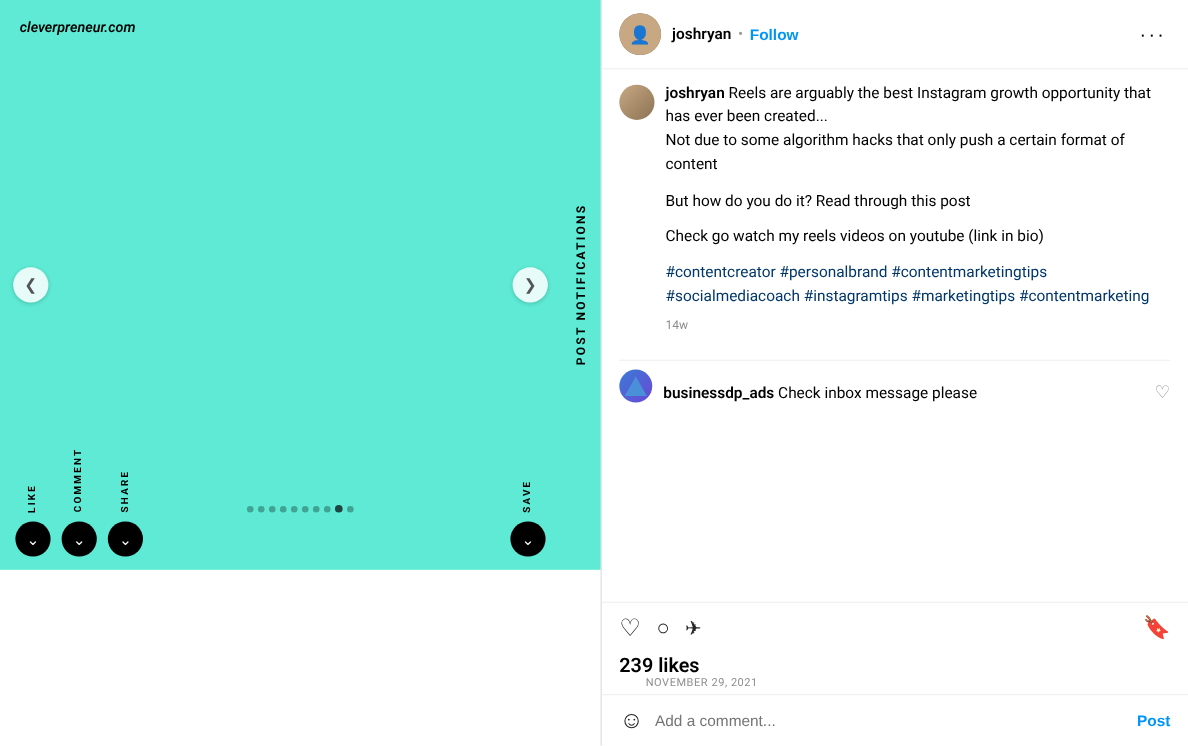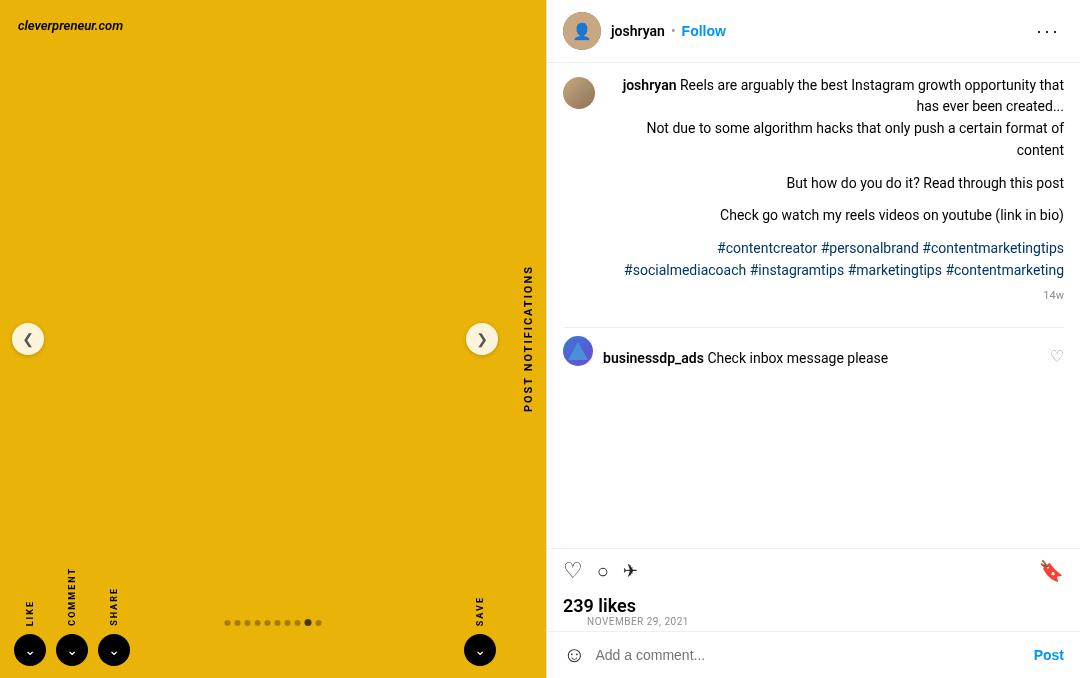--- a/index.html
+++ b/index.html
@@ -8,22 +8,22 @@
       background: #fff;
       display: flex;
       width: 1080px;
       height: 678px;
       overflow: hidden;
     }
 
     
     .left-panel {
       width: 546px;
-      height: 678px;
-      background: #eab308;
+      height: 518px;
+      background: #5eead4;
       position: relative;
       display: flex;
       flex-direction: column;
       justify-content: space-between;
       overflow: hidden;
     }
 
     .site-url {
       position: absolute;
       top: 18px;
@@ -272,21 +272,20 @@
     .post-body {
       flex: 1;
       overflow-y: auto;
       padding: 12px 16px;
     }
 
     .comment-section {
       display: flex;
       gap: 10px;
       margin-bottom: 12px;
-      text-align: right;
     }
 
     .comment-text {
       font-size: 14px;
       color: #000;
       line-height: 1.5;
     }
 
     .comment-username {
       font-weight: 600;
@@ -507,21 +506,21 @@
   </div>
 
   <div class="post-body">
     <div class="comment-section">
       <div class="avatar-small" style="width:32px;height:32px;border-radius:50%;background:linear-gradient(135deg,#c8a882,#8B7355);flex-shrink:0;margin-top:2px;"></div>
       <div>
         <div class="comment-text">
           <span class="comment-username">joshryan</span>
           <span> Reels are arguably the best Instagram growth opportunity that has ever been created...</span>
         </div>
-        <div class="caption-block" style="margin-left:16px">
+        <div class="caption-block" style="margin-left:0">
           <p>Not due to some algorithm hacks that only push a certain format of content</p>
           <p>But how do you do it? Read through this post</p>
           <p>Check go watch my reels videos on youtube (link in bio)</p>
           <div class="hashtags">#contentcreator #personalbrand #contentmarketingtips #socialmediacoach #instagramtips #marketingtips #contentmarketing</div>
           <div class="timestamp-small">14w</div>
         </div>
       </div>
     </div>
 
     <div class="reply-comment">

